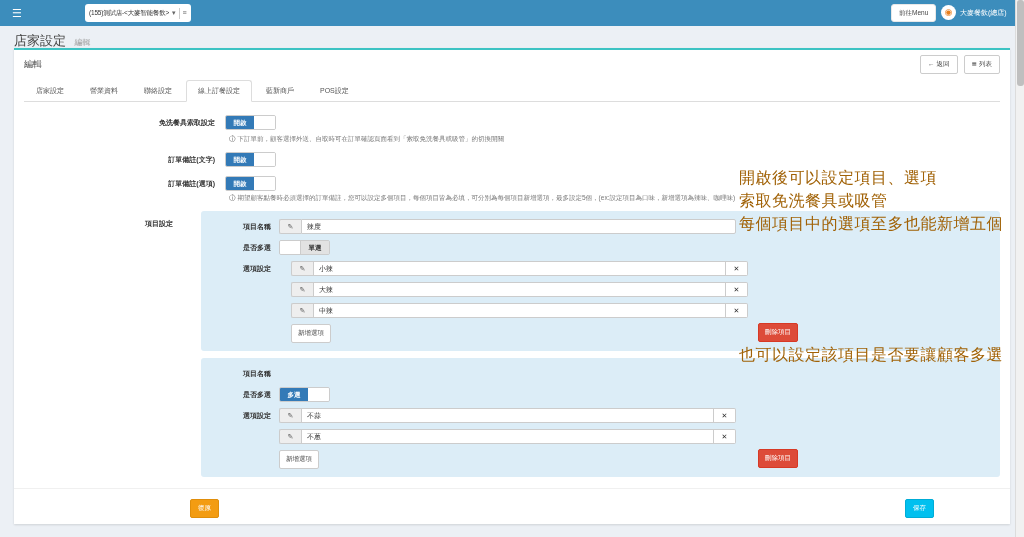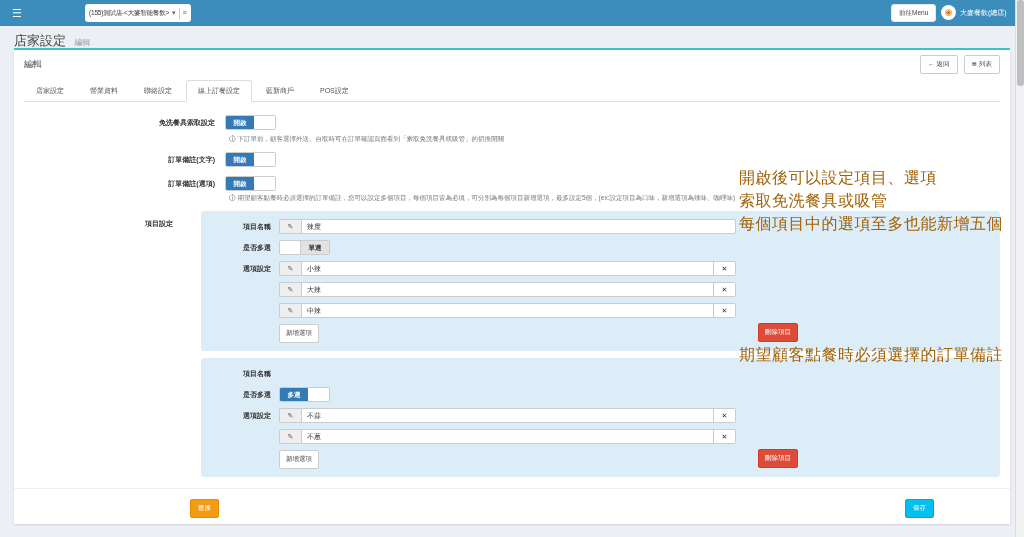--- a/index.html
+++ b/index.html
@@ -162,21 +162,21 @@
               <input type="text" value="辣度" style="">
             </span>
           </div>
           <div class="card-row">
             <span class="card-label">是否多選</span>
             <span class="toggle off">
               <span class="handle"></span>
                 <span class="off-label">單選</span>
             </span>
           </div>
-          <div class="card-row" style="align-items:flex-start; margin-bottom:0;">
+          <div class="card-row" style="align-items:flex-start; margin-bottom:0;gap:12px;">
             <span class="card-label">選項設定</span>
             <span class="opt-col">
               <span class="input-group">
                 <span class="addon">✎</span>
                 <input class="mid" type="text" value="小辣" style="">
                 <span class="close-addon">✕</span>
               </span>
               <span class="input-group">
                 <span class="addon">✎</span>
                 <input class="mid" type="text" value="大辣" style="">
@@ -231,17 +231,17 @@
 
   <div class="panel-footer">
     <button class="btn-undo">復原</button>
     <button class="btn-save">保存</button>
   </div>
 </div>
 
 <div class="annotation a1">開啟後可以設定項目、選項</div>
 <div class="annotation a2">索取免洗餐具或吸管</div>
 <div class="annotation a3">每個項目中的選項至多也能新增五個</div>
-<div class="annotation a4">期望顧客點餐時必須選擇的訂單備註</div>
+<div class="annotation a4">也可以設定該項目是否要讓顧客多選</div>
 
 <div class="scrollbar">
   <div class="scroll-thumb"></div>
 </div>
 
 </body></html>

